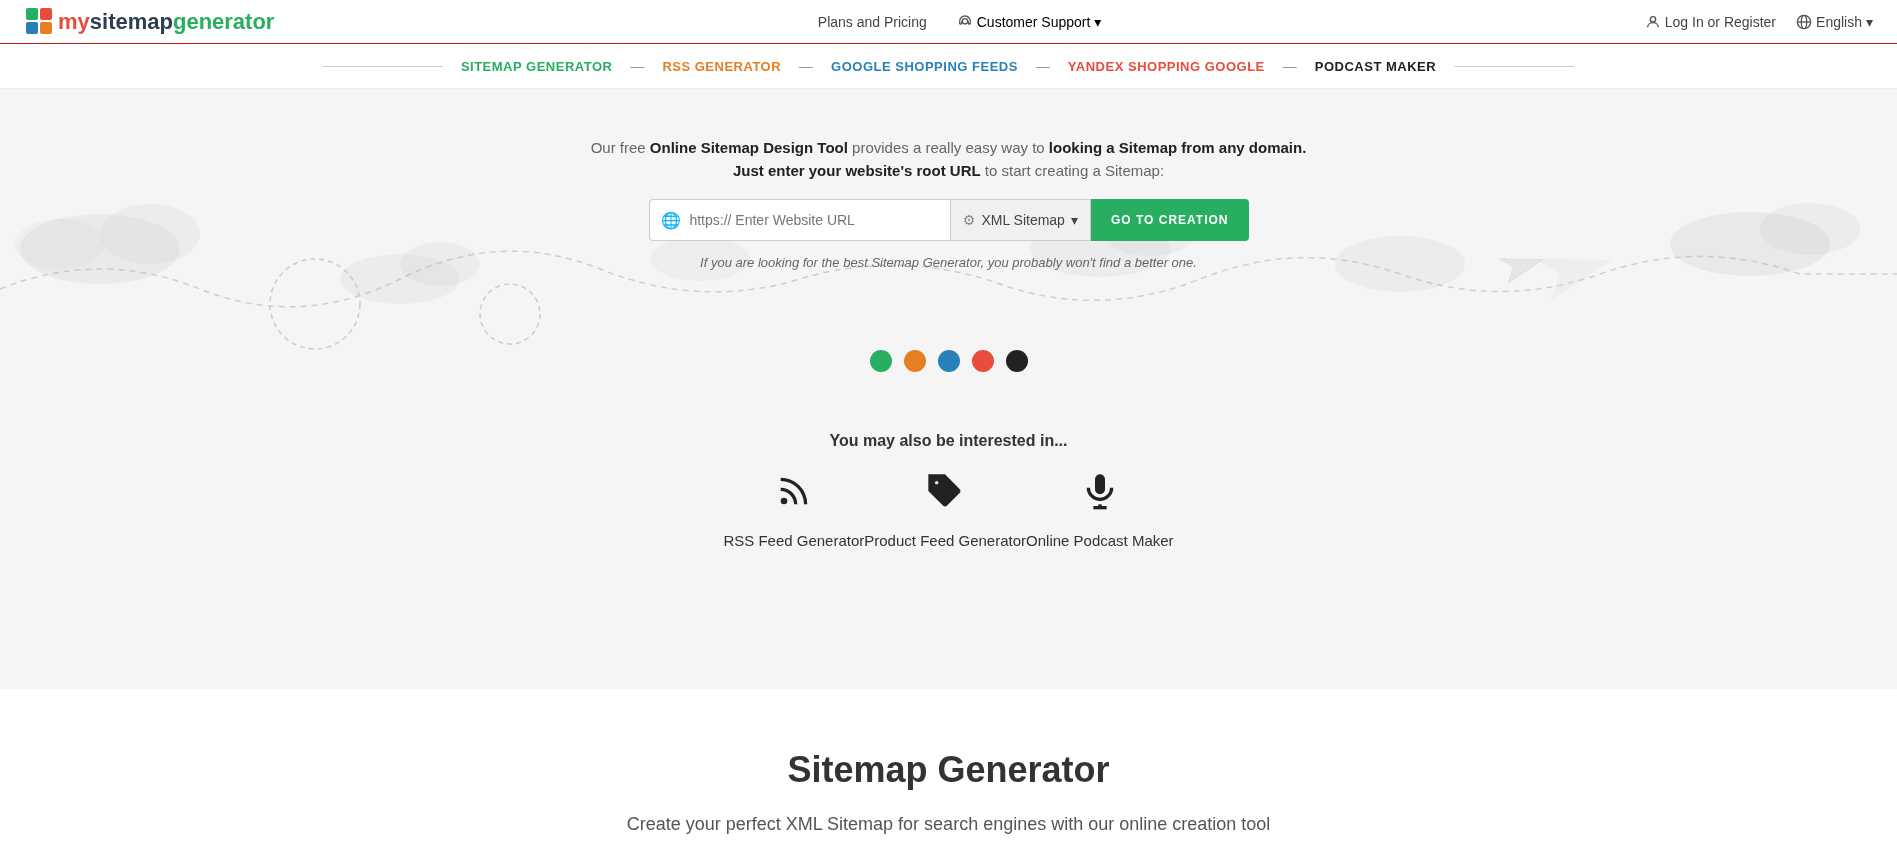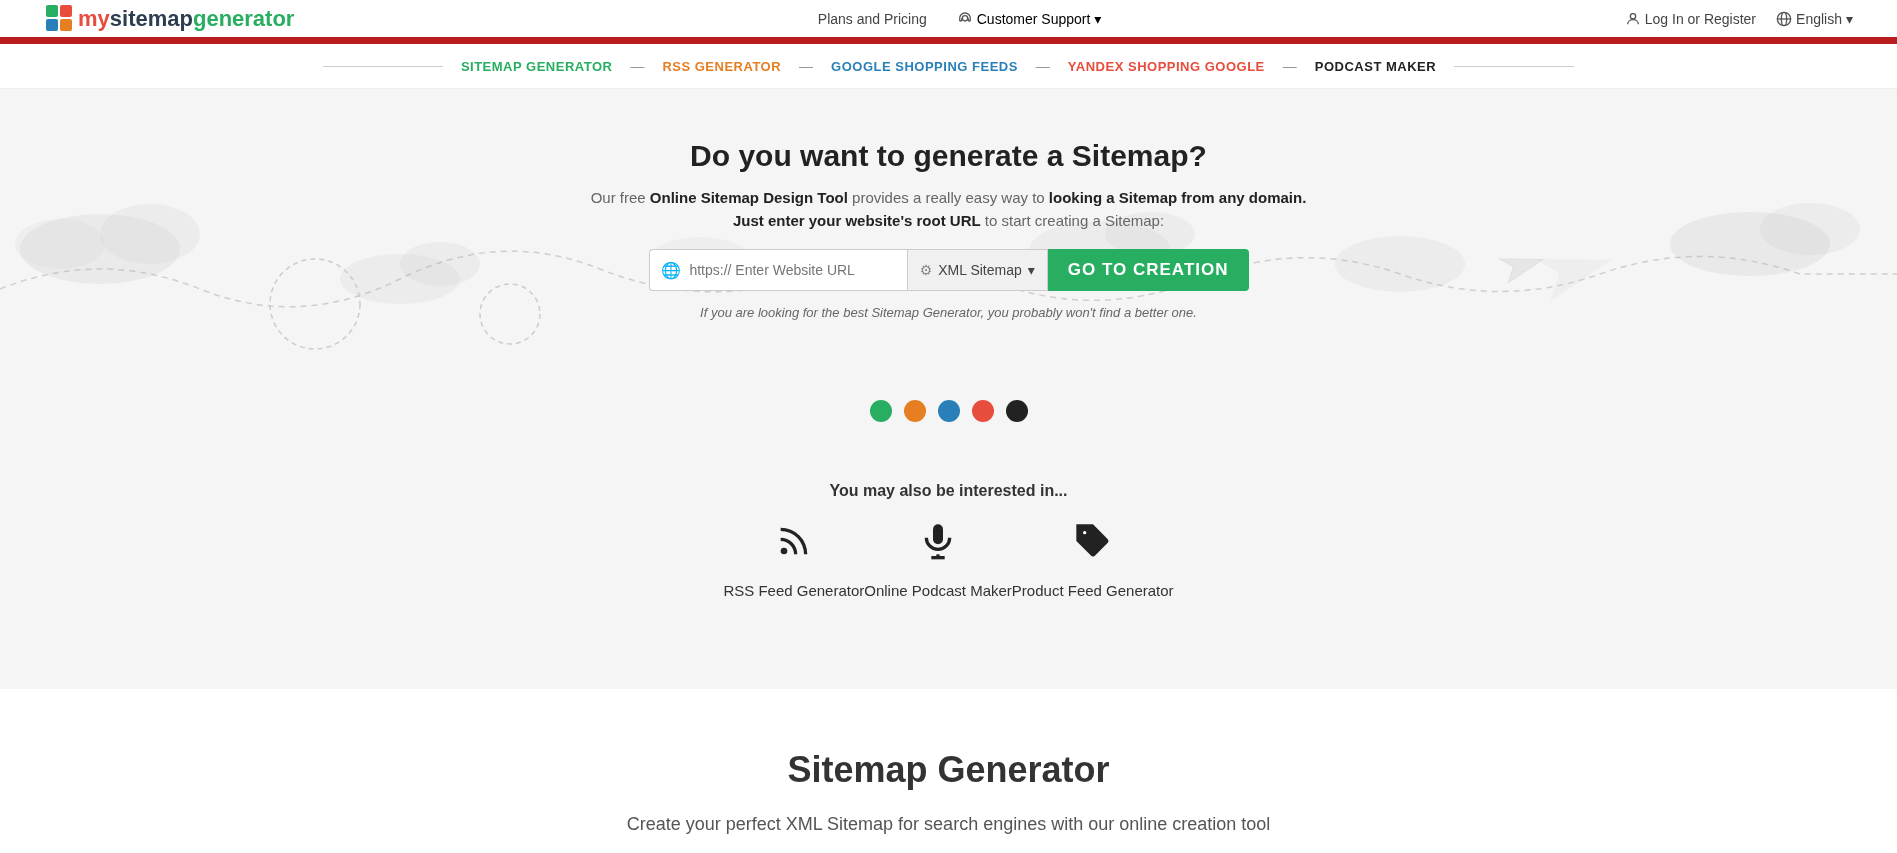--- a/index.html
+++ b/index.html
@@ -8,24 +8,24 @@
       background: #f8f8f8;
       min-width: 1897px;
       overflow-x: hidden;
     }
 
     
     .header {
       display: flex;
       align-items: center;
       justify-content: space-between;
-      padding: 0 44px;
+      padding: 0 24px;
       height: 44px;
       background: #fff;
-      border-bottom: 7px solid #b91c1c;
+      border-bottom: 1px solid #b91c1c;
       gap: 33px;
     }
     .logo {
       display: flex;
       align-items: center;
       font-size: 22px;
       font-weight: bold;
       text-decoration: none;
     }
     .logo-icon {
@@ -185,21 +185,21 @@
     }
     .sitemap-type-select .gear-icon {
       color: #888;
     }
     .go-btn {
       background: #27ae60;
       color: #fff;
       border: none;
       height: 42px;
       padding: 0 20px;
-      font-size: 17px;
+      font-size: 12px;
       font-weight: 700;
       letter-spacing: 1px;
       cursor: pointer;
       border-radius: 0 4px 4px 0;
       white-space: nowrap;
     }
 
     .hero-note {
       font-size: 13px;
       color: #666;
@@ -378,21 +378,20 @@
         <polygon points="0,0 40,15 0,25 10,12" fill="#ccc" stroke="#bbb" stroke-width="1"></polygon>
         <line x1="0" y1="25" x2="10" y2="12" stroke="#bbb" stroke-width="1"></line>
       </g>
       <g transform="translate(1535,170) rotate(-20) scale(1.8)" opacity="0.25">
         <polygon points="0,0 40,15 0,25 10,12" fill="#ddd"></polygon>
       </g>
     </svg>
   </div>
 
   <section class="hero">
-    <h1 class="hero-title">Do you want to generate a Sitemap?</h1>
 
     <p class="hero-subtitle">
       <span>Our free </span><strong>Online Sitemap Design Tool</strong><span> provides a really easy way to </span><strong>looking a Sitemap from any domain.</strong>
     </p>
     <p class="hero-subtitle2">
       <strong>Just enter your website's root URL</strong><span> to start creating a Sitemap:</span>
     </p>
 
     <div class="url-bar">
       <div class="url-input-wrap">
@@ -429,39 +428,39 @@
             <path d="M4 10a10 10 0 0 1 10 10h-2a8 8 0 0 0-8-8V10z"></path>
             <path d="M4 4a16 16 0 0 1 16 16h-2A14 14 0 0 0 4 6V4z"></path>
           </svg>
         </div>
         <span class="also-card-label">RSS Feed Generator</span>
       </div>
 
       <div class="also-card">
         <div class="also-card-icon">
           <svg width="40" height="40" viewBox="0 0 24 24" fill="#222">
+            <path d="M20.59 13.41l-7.17 7.17a2 2 0 0 1-2.83 0L2 12V2h10l8.59 8.59a2 2 0 0 1 0 2.82z"></path>
+            <line x1="7" y1="7" x2="7.01" y2="7" stroke="#fff" stroke-width="2" stroke-linecap="round"></line>
+          </svg>
+        </div>
+        <span class="also-card-label">Product Feed Generator</span>
+      </div>
+
+      <div class="also-card">
+        <div class="also-card-icon">
+          <svg width="40" height="40" viewBox="0 0 24 24" fill="#222">
             <rect x="9" y="2" width="6" height="12" rx="3"></rect>
             <path d="M5 10a7 7 0 0 0 14 0" fill="none" stroke="#222" stroke-width="2"></path>
             <line x1="12" y1="20" x2="12" y2="22" stroke="#222" stroke-width="2"></line>
             <line x1="8" y1="22" x2="16" y2="22" stroke="#222" stroke-width="2"></line>
           </svg>
         </div>
         <span class="also-card-label">Online Podcast Maker</span>
       </div>
 
-      <div class="also-card">
-        <div class="also-card-icon">
-          <svg width="40" height="40" viewBox="0 0 24 24" fill="#222">
-            <path d="M20.59 13.41l-7.17 7.17a2 2 0 0 1-2.83 0L2 12V2h10l8.59 8.59a2 2 0 0 1 0 2.82z"></path>
-            <line x1="7" y1="7" x2="7.01" y2="7" stroke="#fff" stroke-width="2" stroke-linecap="round"></line>
-          </svg>
-        </div>
-        <span class="also-card-label">Product Feed Generator</span>
-      </div>
-
     </div>
   </section>
 
 </main>
 
 <section class="sitemap-section">
   <h2 class="sitemap-section-title">Sitemap Generator</h2>
   <p class="sitemap-section-desc">Create your perfect XML Sitemap for search engines with our online creation tool</p>
 
 </section>

